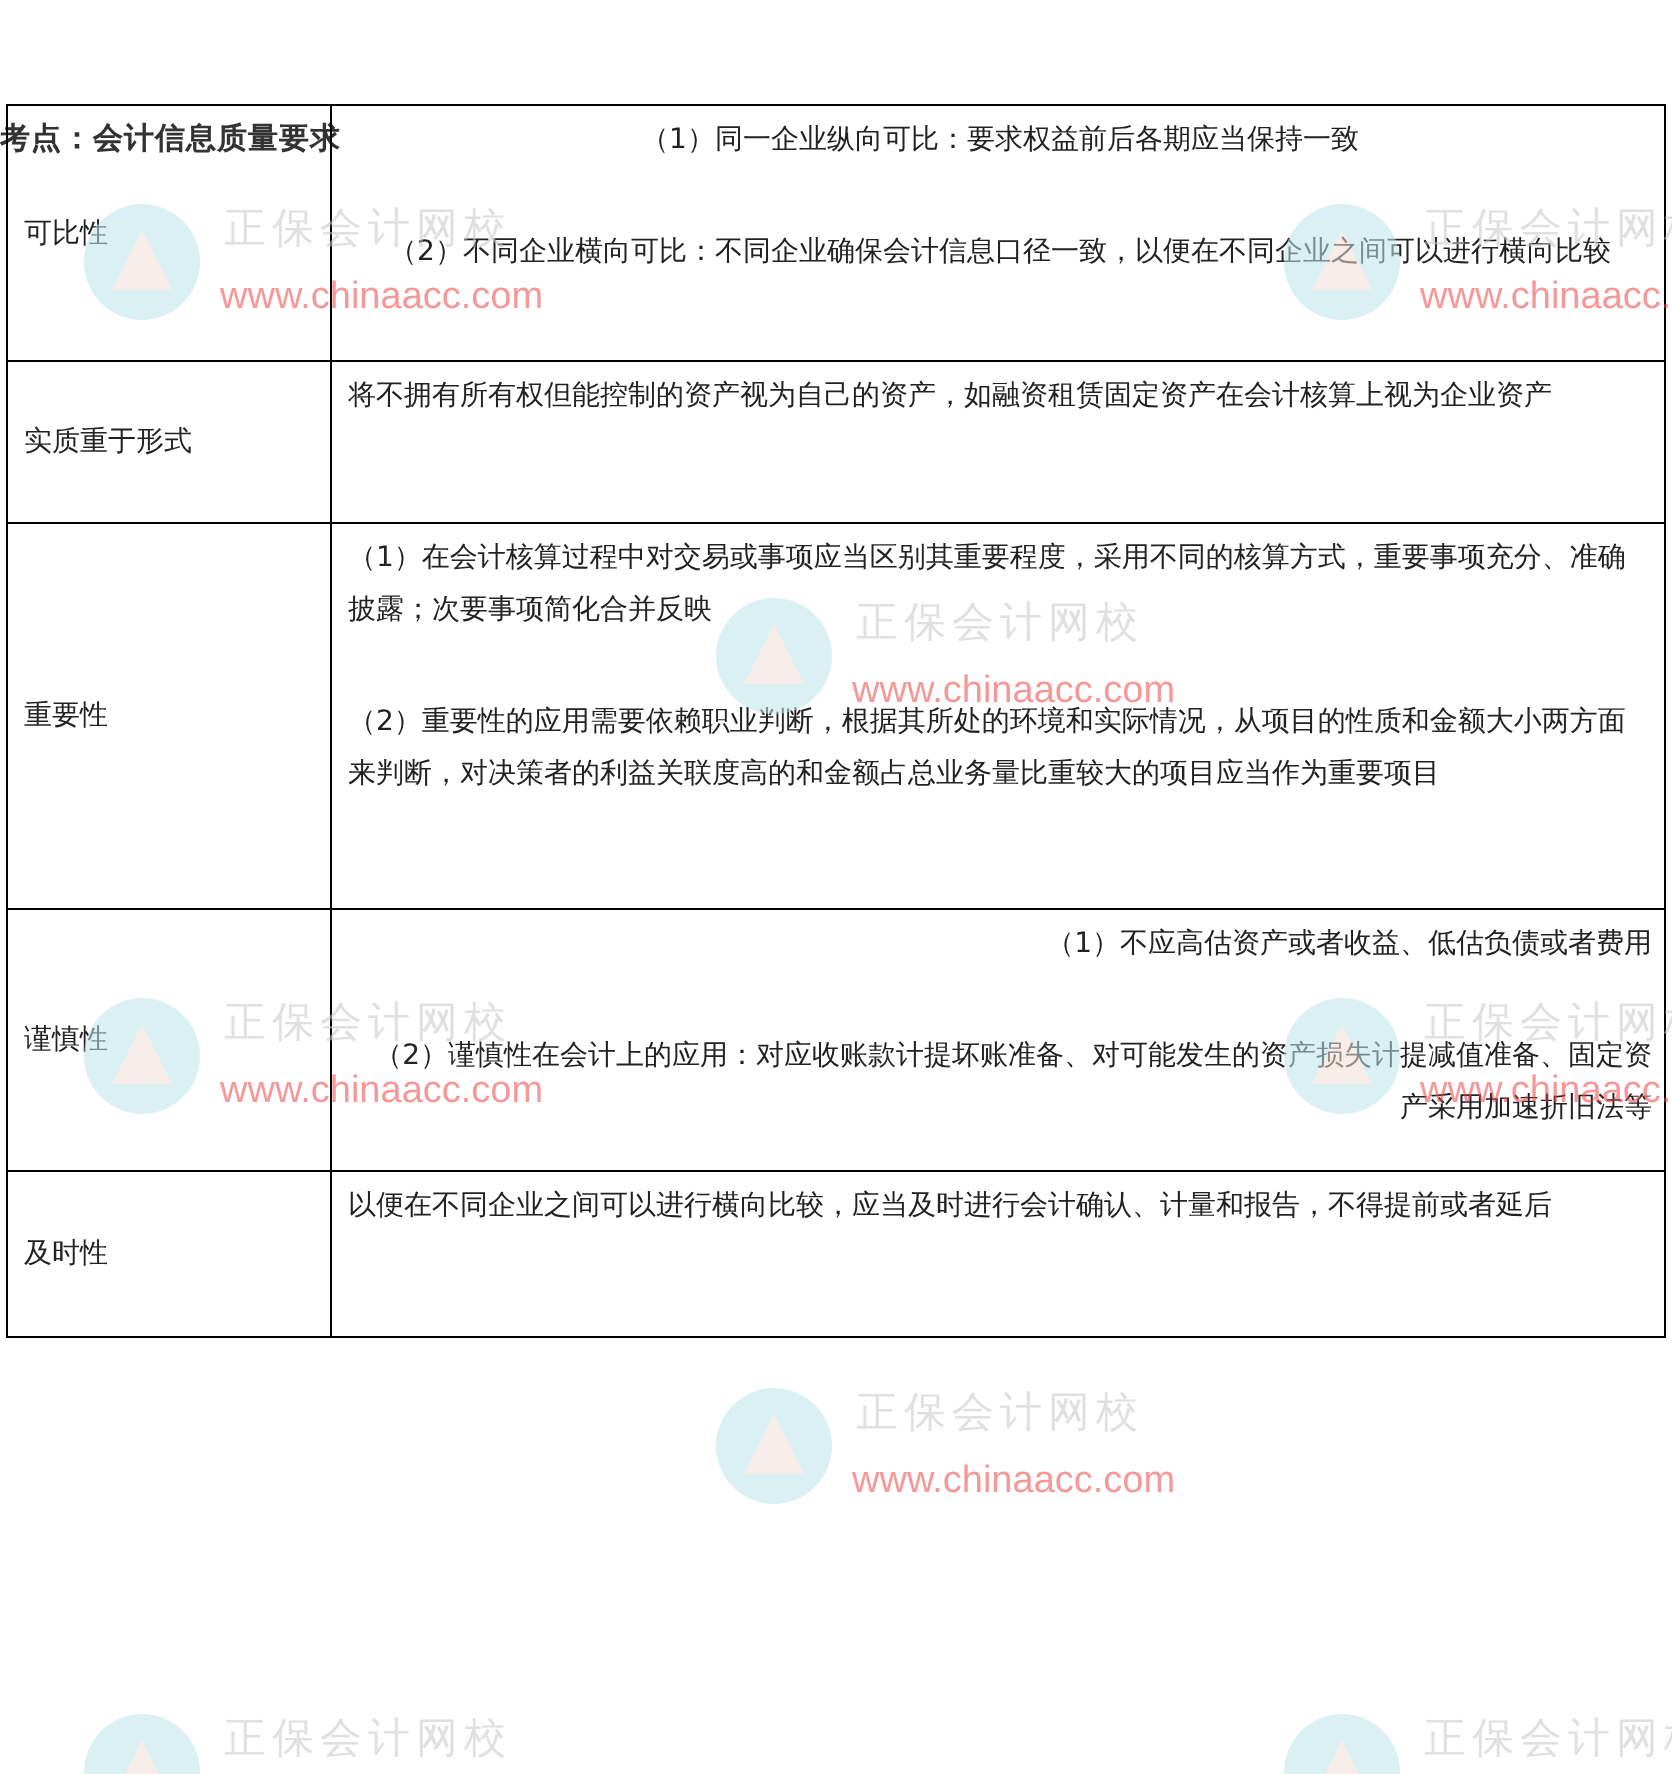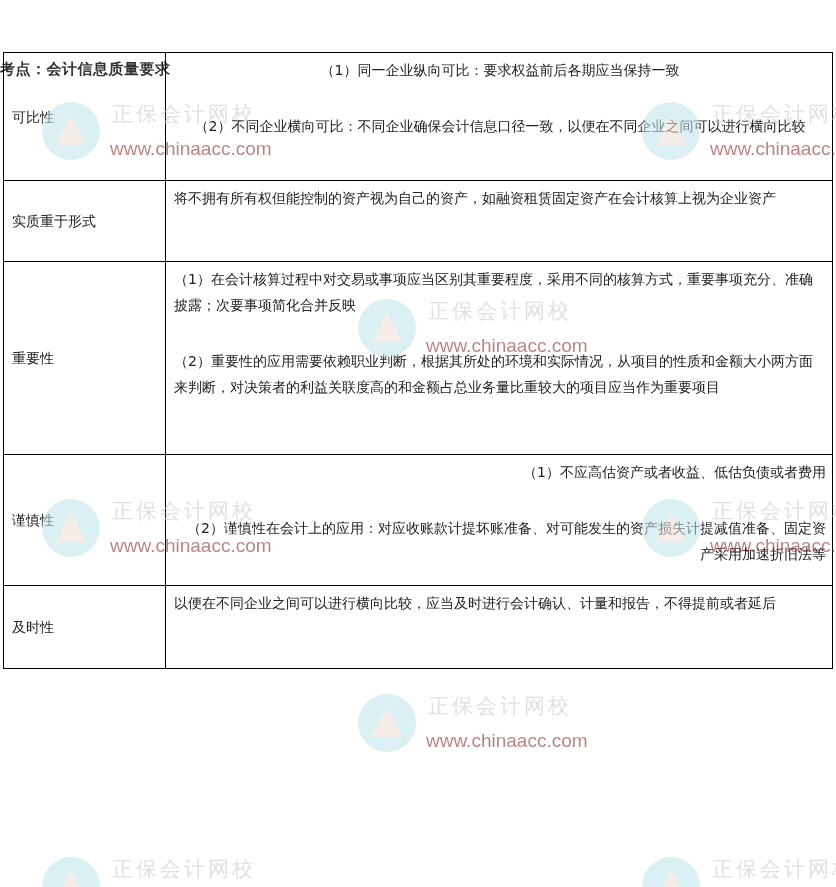--- a/index.html
+++ b/index.html
@@ -43,21 +43,21 @@
     content: ""; position: absolute; left: 14px; top: 13px;
     width: 0; height: 0;
     border-left: 15px solid transparent; border-right: 15px solid transparent;
     border-bottom: 30px solid #f0e0d6;
   }
   .wm .cn {
     position: absolute; left: 70px; top: 0; font-size: 21px; color: #c8c8c8;
     letter-spacing: 3px;
   }
   .wm .url {
-    position: absolute; left: 68px; top: 38px; font-size: 19px; color: #7f1d1d;
+    position: absolute; left: 68px; top: 38px; font-size: 19px; color: #ef4444;
     font-family: "Liberation Sans", sans-serif;
   }
 </style>
 </head>
 <body>
 
 <div class="heading">考点：会计信息质量要求</div>
 
 <table class="kp">
   <tbody>

